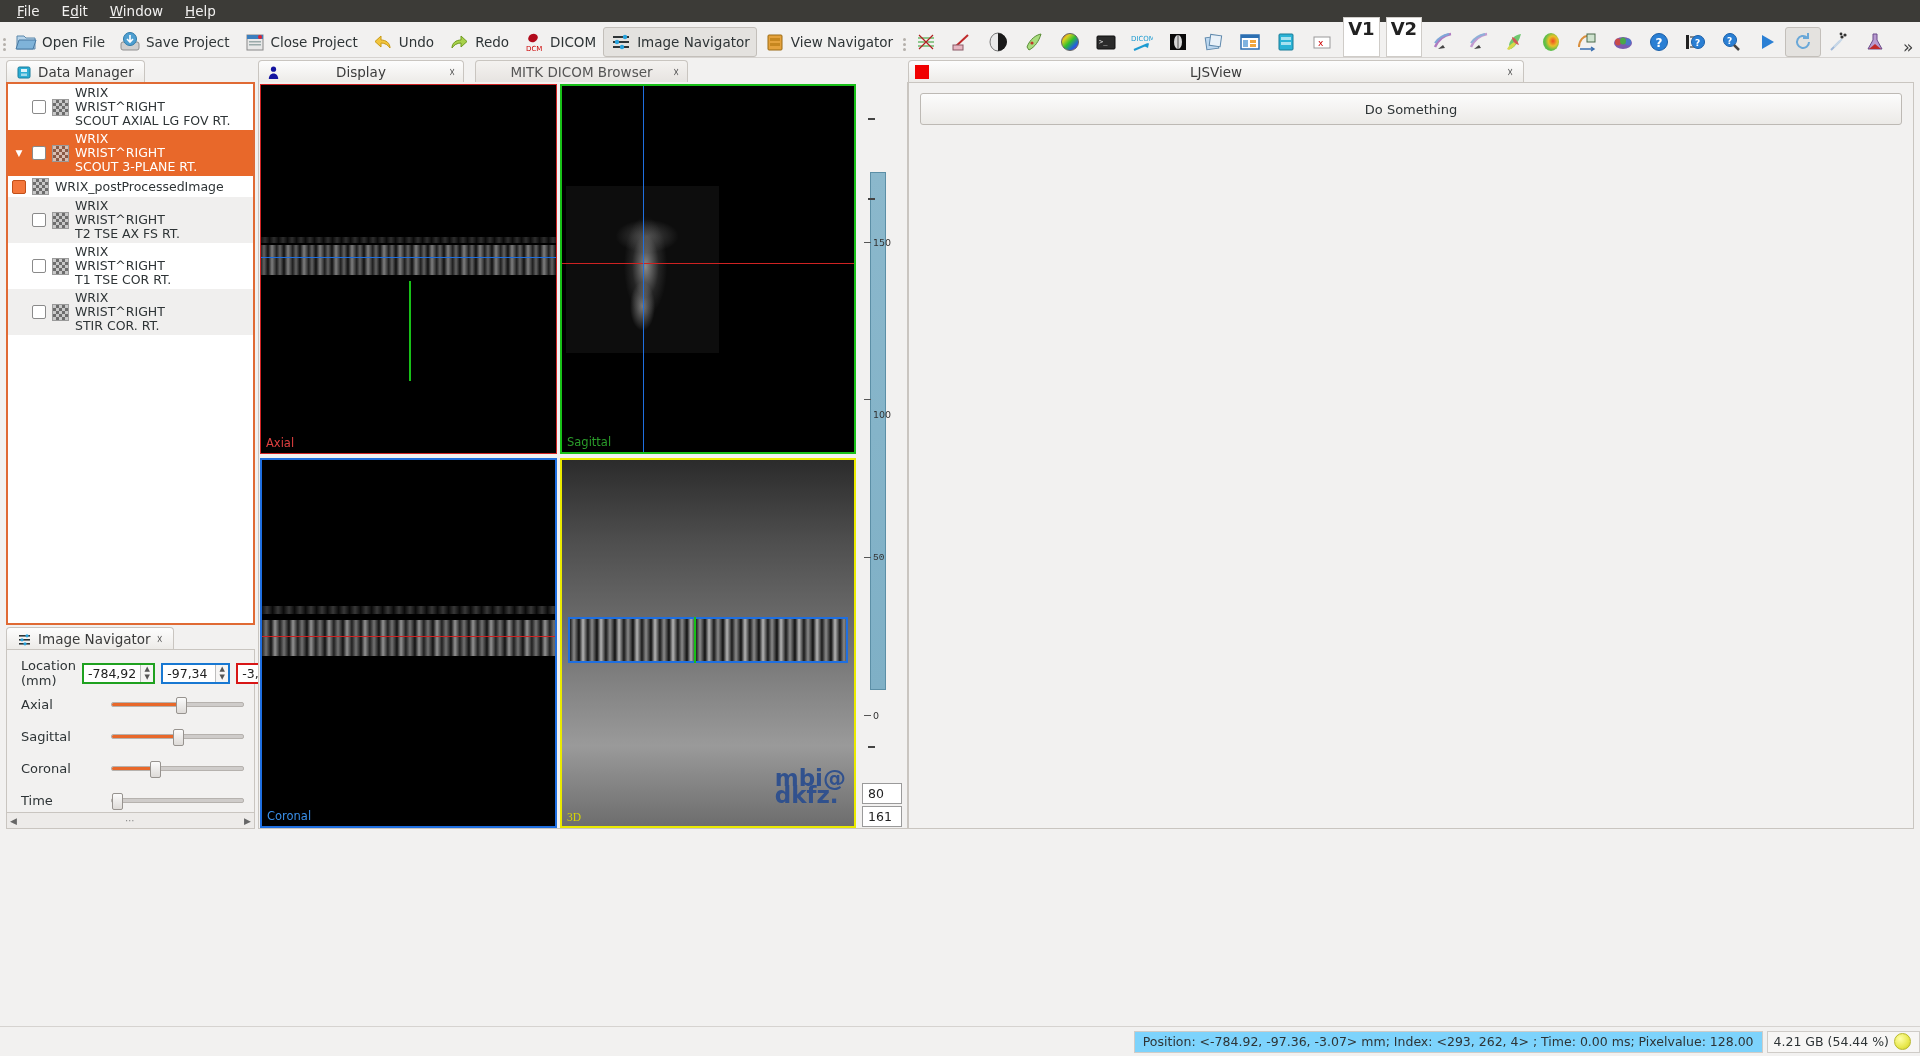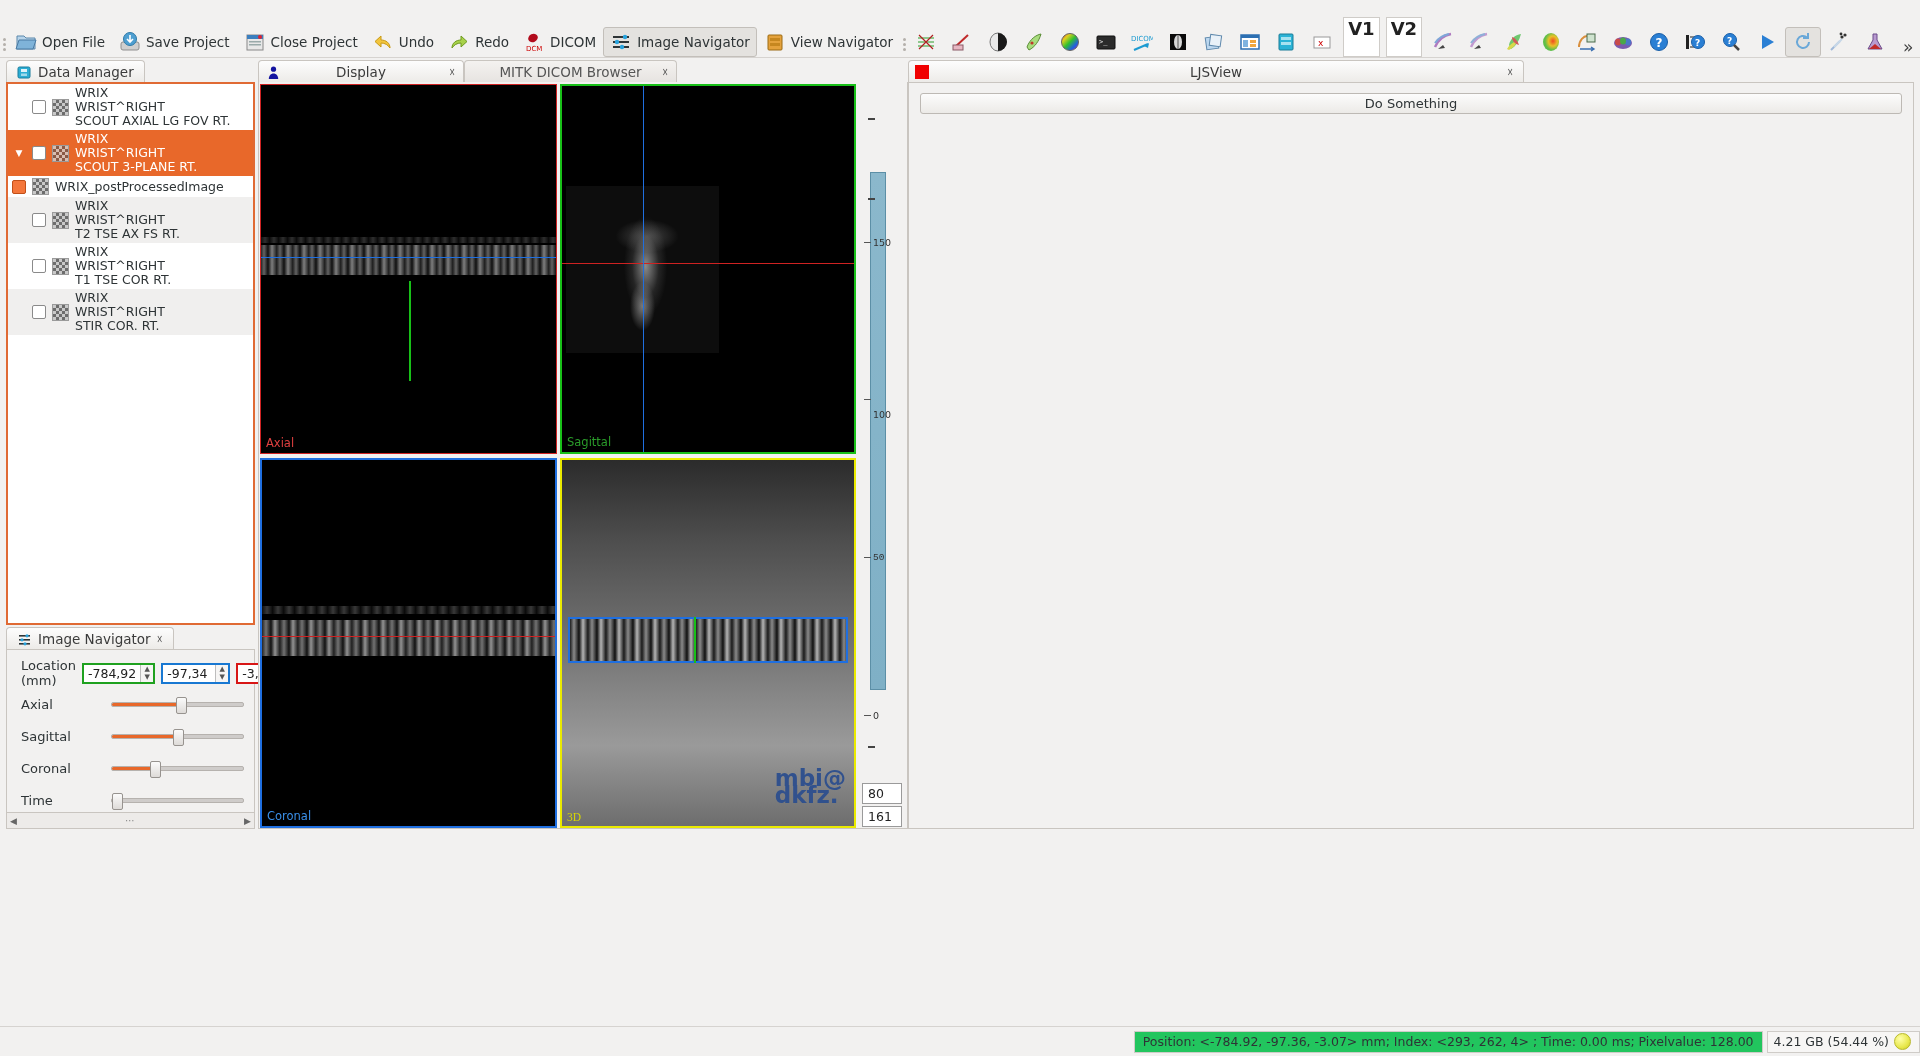--- a/index.html
+++ b/index.html
@@ -194,37 +194,37 @@
   #lw-in-level  { top: 783px; }
   #lw-in-window { top: 806px; }
 
   
   #lj-tabbar { left: 908px; top: 60px; }
   #lj-body {
     left: 908px; top: 82px; width: 1006px; height: 747px;
     background: #f2f1f0; border: 1px solid #c9c5c0;
   }
   #lj-btn {
-    position: absolute; left: 920px; top: 93px; width: 982px; height: 21px;
+    position: absolute; left: 920px; top: 93px; width: 982px; height: 32px;
     background: linear-gradient(#fcfcfc,#eceae7);
     border: 1px solid #bdb9b4; border-radius: 3px;
     font-size: 13px; color: #2e3436;
     display: flex; align-items: center; justify-content: center; cursor: default;
   }
   .tab-redicon { width: 14px; height: 14px; background: #f00000; }
 
   
   #statusbar {
     position: absolute; left: 0; top: 1026px; width: 1920px; height: 30px;
     background: #f2f1f0; border-top: 1px solid #d6d3d0;
     display: flex; align-items: center; justify-content: flex-end; gap: 0;
   }
   #status-main {
     height: 22px; line-height: 20px; padding: 0 8px;
-    border: 1px solid #cfccc8; background: #22c55e; font-size: 12.5px;
+    border: 1px solid #cfccc8; background: #7dd3fc; font-size: 12.5px;
   }
   #status-mem {
     height: 22px; line-height: 20px; padding: 0 6px; margin-left: 4px;
     border: 1px solid #cfccc8; background: #f7f6f5; font-size: 12.5px;
     display: flex; align-items: center; gap: 5px;
   }
   .mem-dot {
     width: 17px; height: 17px; border-radius: 50%;
     background: radial-gradient(circle at 35% 32%, #ffffa8, #e8e84e 60%, #c9c924);
     border: 1px solid #b8b82a; margin-right: 2px;
@@ -236,20 +236,26 @@
     position: absolute; right: 8px; bottom: 22px;
     color: #2d4f8e; font-weight: bold; font-size: 23px; line-height: 17px;
     text-align: left; opacity: .95;
   }
 </style>
 </head>
 <body>
 
 <div id="app">
 
+  <div class="menubar">
+    <div class="mi"><span class="u">F</span><span>ile</span></div>
+    <div class="mi"><span>E</span><span class="u">d</span><span>it</span></div>
+    <div class="mi"><span class="u">W</span><span>indow</span></div>
+    <div class="mi"><span class="u">H</span><span>elp</span></div>
+  </div>
 
   <div class="toolbar">
     <div class="tb-grip">
         <i></i>
         <i></i>
         <i></i>
       </div>
 
     <div class="tb-item">
       <span class="tb-icon">
@@ -750,21 +756,21 @@
     <div class="tab" style="width:206px;justify-content:center;position:relative;">
       <span class="tb-icon" style="width:13px;height:13px;flex:0 0 13px;position:absolute;left:8px;">
         <svg viewBox="0 0 13 13" width="13" height="13">
           <circle cx="6.5" cy="3.2" r="2.6" fill="#1414a0"></circle>
           <path d="M1.8 13c0-3.2 2.1-5.4 4.7-5.4S11.2 9.8 11.2 13z" fill="#1414a0"></path>
         </svg>
       </span>
       <span>Display</span>
       <span class="closeglyph" style="position:absolute;right:8px;">☓</span>
     </div>
-    <div class="tab inactive" style="width:213px;justify-content:center;position:relative;">
+    <div class="tab inactive" style="width:213px;justify-content:center;position:relative;margin-left:11px;">
       <span>MITK DICOM Browser</span>
       <span class="closeglyph" style="position:absolute;right:8px;">☓</span>
     </div>
   </div>
 
   <div class="panel-body" id="disp-body"></div>
 
   <div class="rw" id="rw-axial">
     <div class="canvas">
       <div style="position:absolute;left:0;top:160px;width:100%;height:30px;

